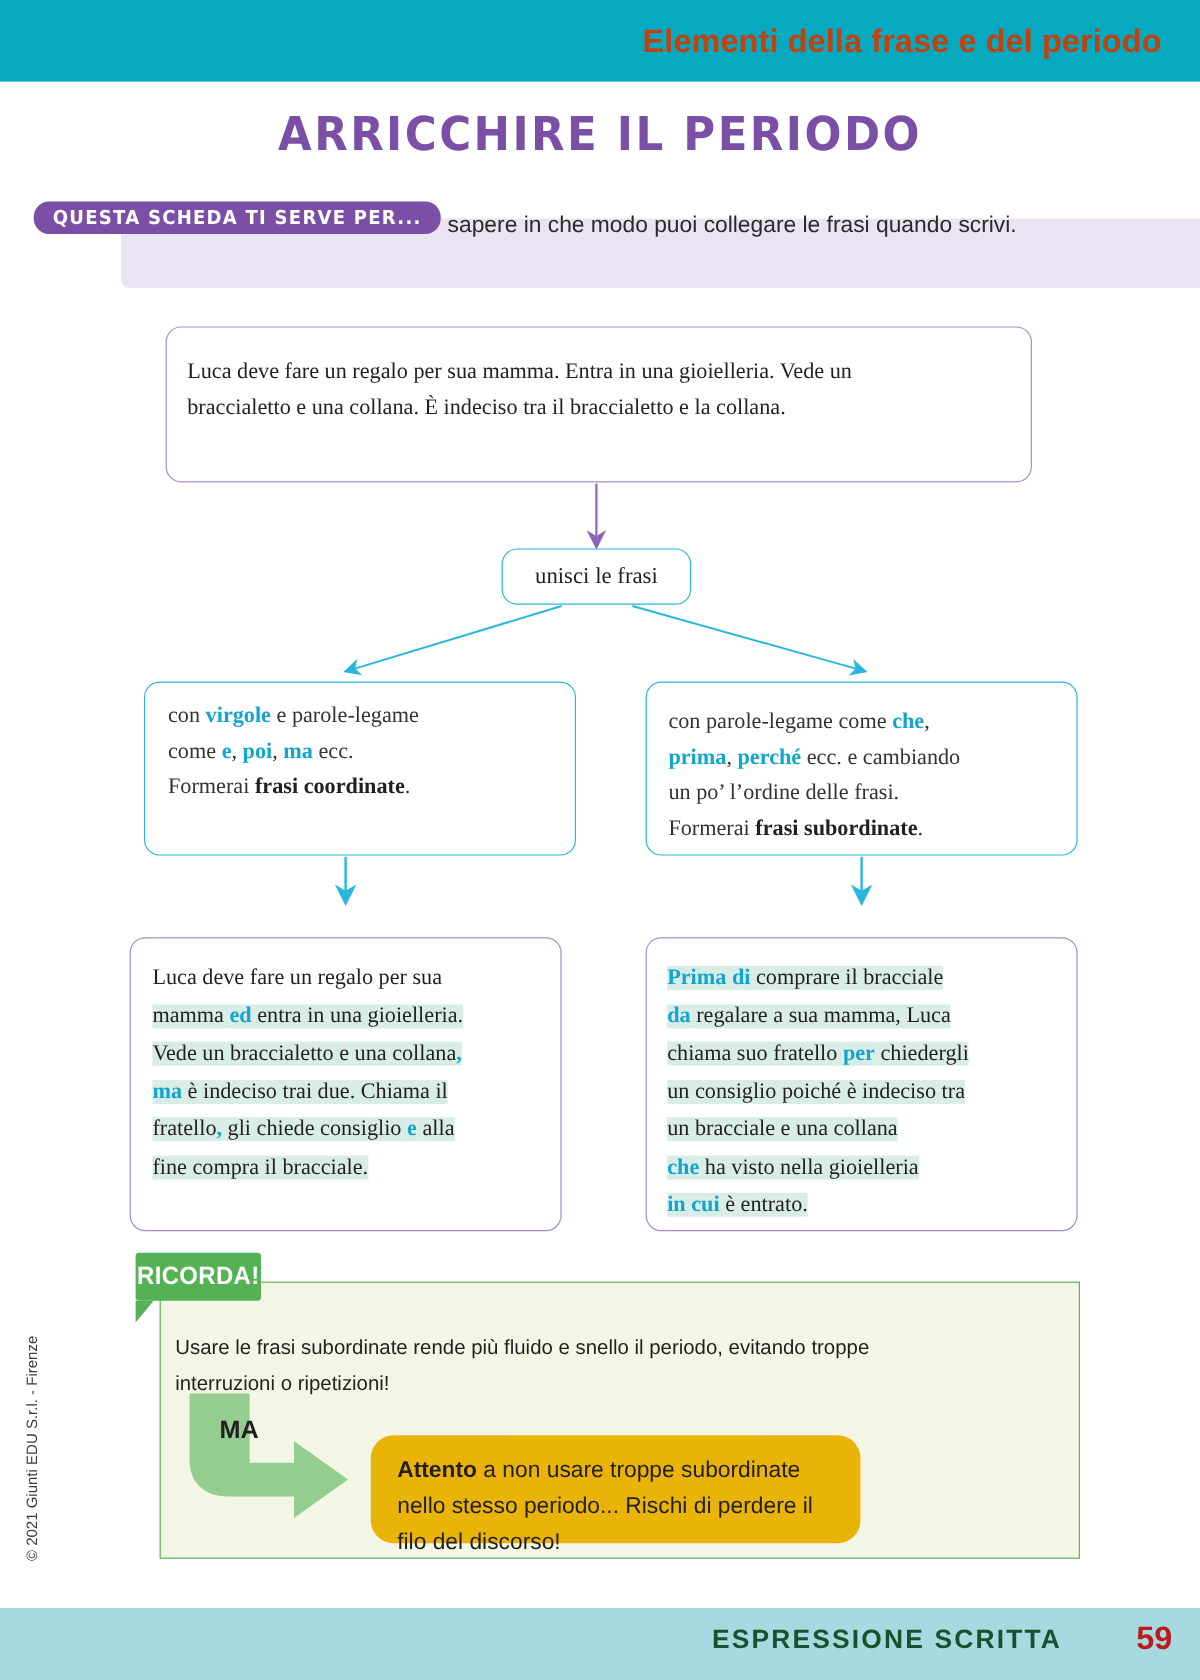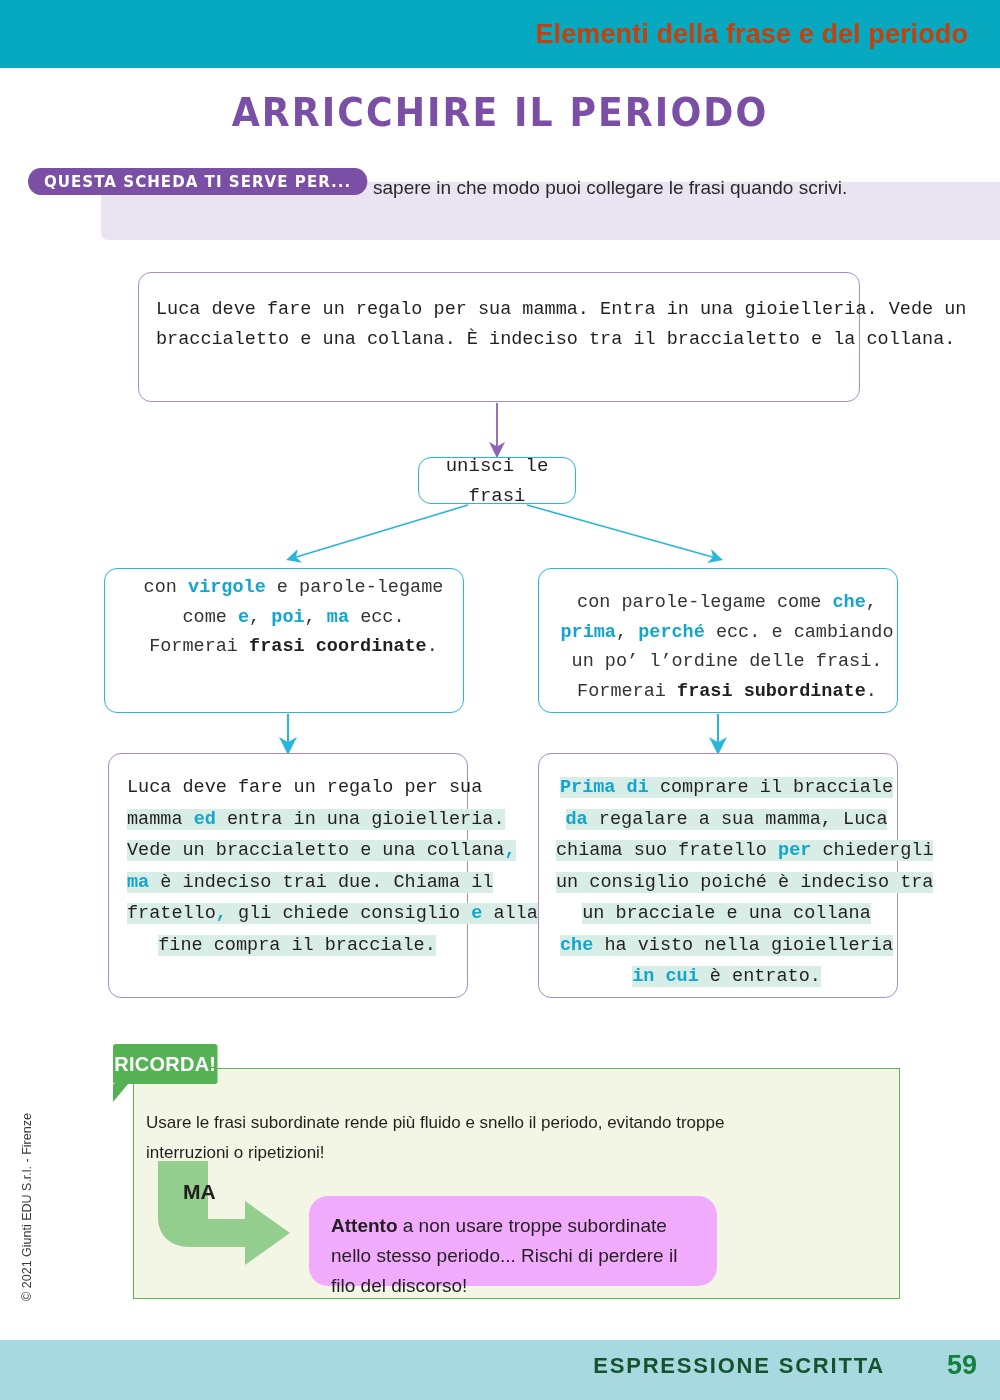--- a/index.html
+++ b/index.html
@@ -51,43 +51,42 @@
     font-family:"Liberation Sans",sans-serif;
   }
 
   
   .flow{position:absolute;left:0;top:0;width:1000px;height:1400px;pointer-events:none;}
 
   .box{
     position:absolute;box-sizing:border-box;
     border-radius:13px;background:#ffffff;
     font-size:18.5px;line-height:30px;color:#231f20;
-    font-family:Liberation Mono, monospace;
-    text-align:center;
+    font-family:Liberation Serif, serif;
   }
   .box-purple{border:1.6px solid #A98CC6;}
   .box-cyan{border:1.6px solid #29B6DC;}
 
   #source-box{left:138px;top:272px;width:722px;height:130px;padding:22px 18px 0 17px;}
   #source-box .ln{display:block;white-space:nowrap;}
 
   #unisci-box{
     left:418px;top:457px;width:158px;height:47px;
     display:flex;align-items:center;justify-content:center;
     font-size:19px;
   }
 
-  #branch-left{left:104px;top:568px;width:360px;height:145px;padding:4px 0 0 19px;}
+  #branch-left{left:120px;top:568px;width:360px;height:145px;padding:14px 0 0 19px;}
   #branch-right{left:538px;top:568px;width:360px;height:145px;padding:19px 0 0 18px;}
   .branch{font-size:18.5px;line-height:29.5px;color:#333;}
   .branch .ln{display:block;white-space:nowrap;}
 
   #result-left{left:108px;top:753px;width:360px;height:245px;padding:18px 0 0 18px;}
   #result-right{left:538px;top:753px;width:360px;height:245px;padding:18px 0 0 17px;}
-  .result{font-size:18.5px;line-height:31.5px;}
+  .result{font-size:18.5px;line-height:31.5px;margin-top:28px;}
   .result .ln{display:block;white-space:nowrap;}
 
   .kw{color:#12A5CF;font-weight:bold;}
   .bold{font-weight:bold;color:#231f20;}
   .hl{background:#D9EDE7;}
 
   
   .ricorda-wrap{position:absolute;left:133px;top:1068px;width:767px;height:231px;}
   .ricorda-body{
     position:absolute;left:0;top:0;width:767px;height:231px;box-sizing:border-box;
@@ -115,21 +114,21 @@
 
   .ma-label{
     position:absolute;left:50px;top:112px;
     font-size:21px;font-weight:bold;color:#231f20;
     font-family:"Liberation Sans",sans-serif;
   }
   .ma-arrow{position:absolute;left:17px;top:93px;width:150px;height:105px;}
 
   .attento-bubble{
     position:absolute;left:176px;top:128px;width:408px;height:90px;
-    background:#f0abfc;border-radius:19px;
+    background:#eab308;border-radius:19px;
     padding:15px 0 0 22px;box-sizing:border-box;
     font-size:19px;line-height:30px;color:#231f20;
     font-family:"Liberation Sans",sans-serif;
   }
   .attento-bubble .ln{display:block;white-space:nowrap;}
 
   
   .copyright{
     position:absolute;left:-83px;top:1200px;width:220px;
     transform:rotate(-90deg);transform-origin:center center;
@@ -142,21 +141,21 @@
     position:absolute;left:0;top:1340px;width:1000px;height:60px;
     background:#A9D9E0;
   }
   .footer-label{
     position:absolute;right:115px;top:1353px;
     color:#14532d;font-size:22px;font-weight:bold;letter-spacing:1.8px;
     font-family:"Liberation Sans",sans-serif;
   }
   .footer-page{
     position:absolute;right:23px;top:1350px;
-    color:#15803d;font-size:27px;font-weight:bold;
+    color:#b91c1c;font-size:27px;font-weight:bold;
     font-family:"Liberation Sans",sans-serif;
   }
 </style>
 </head>
 <body>
 
 <div class="header-bar"></div>
 <div class="header-title">Elementi della frase e del periodo</div>
 
 <div class="page-title">ARRICCHIRE IL PERIODO</div>

